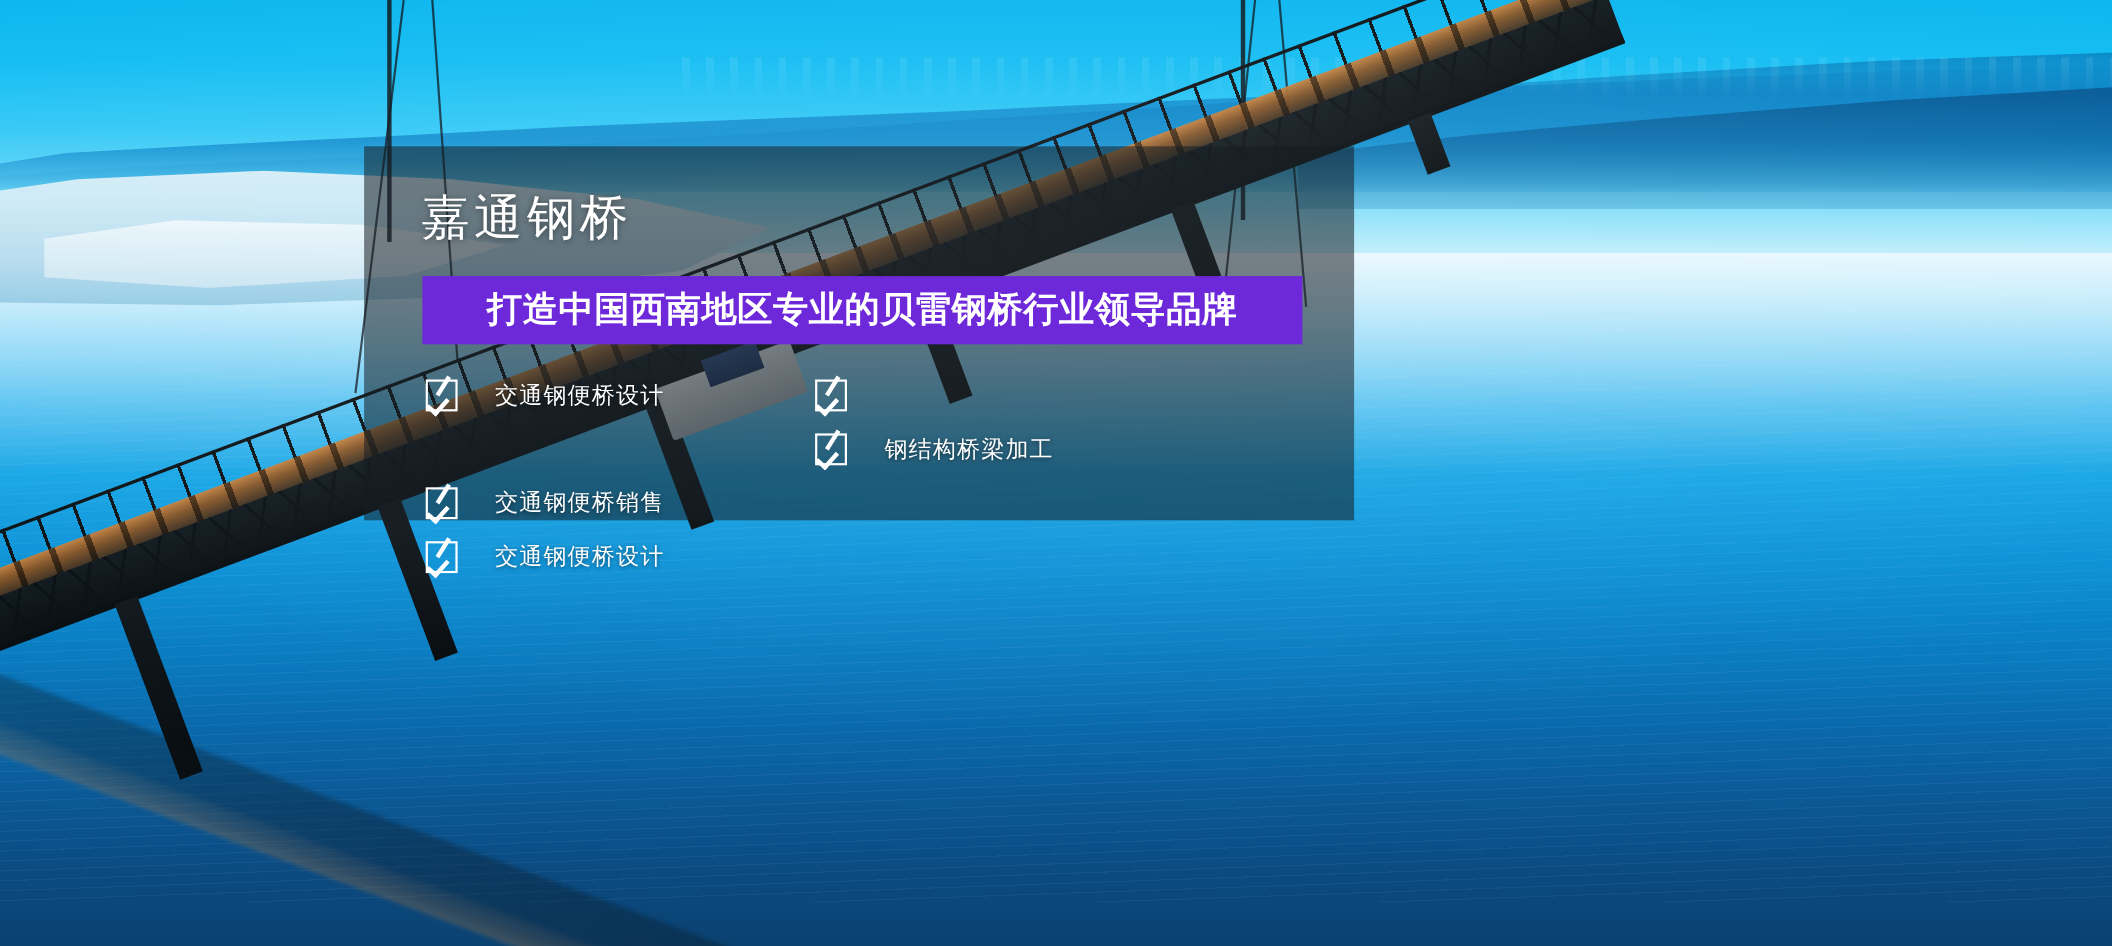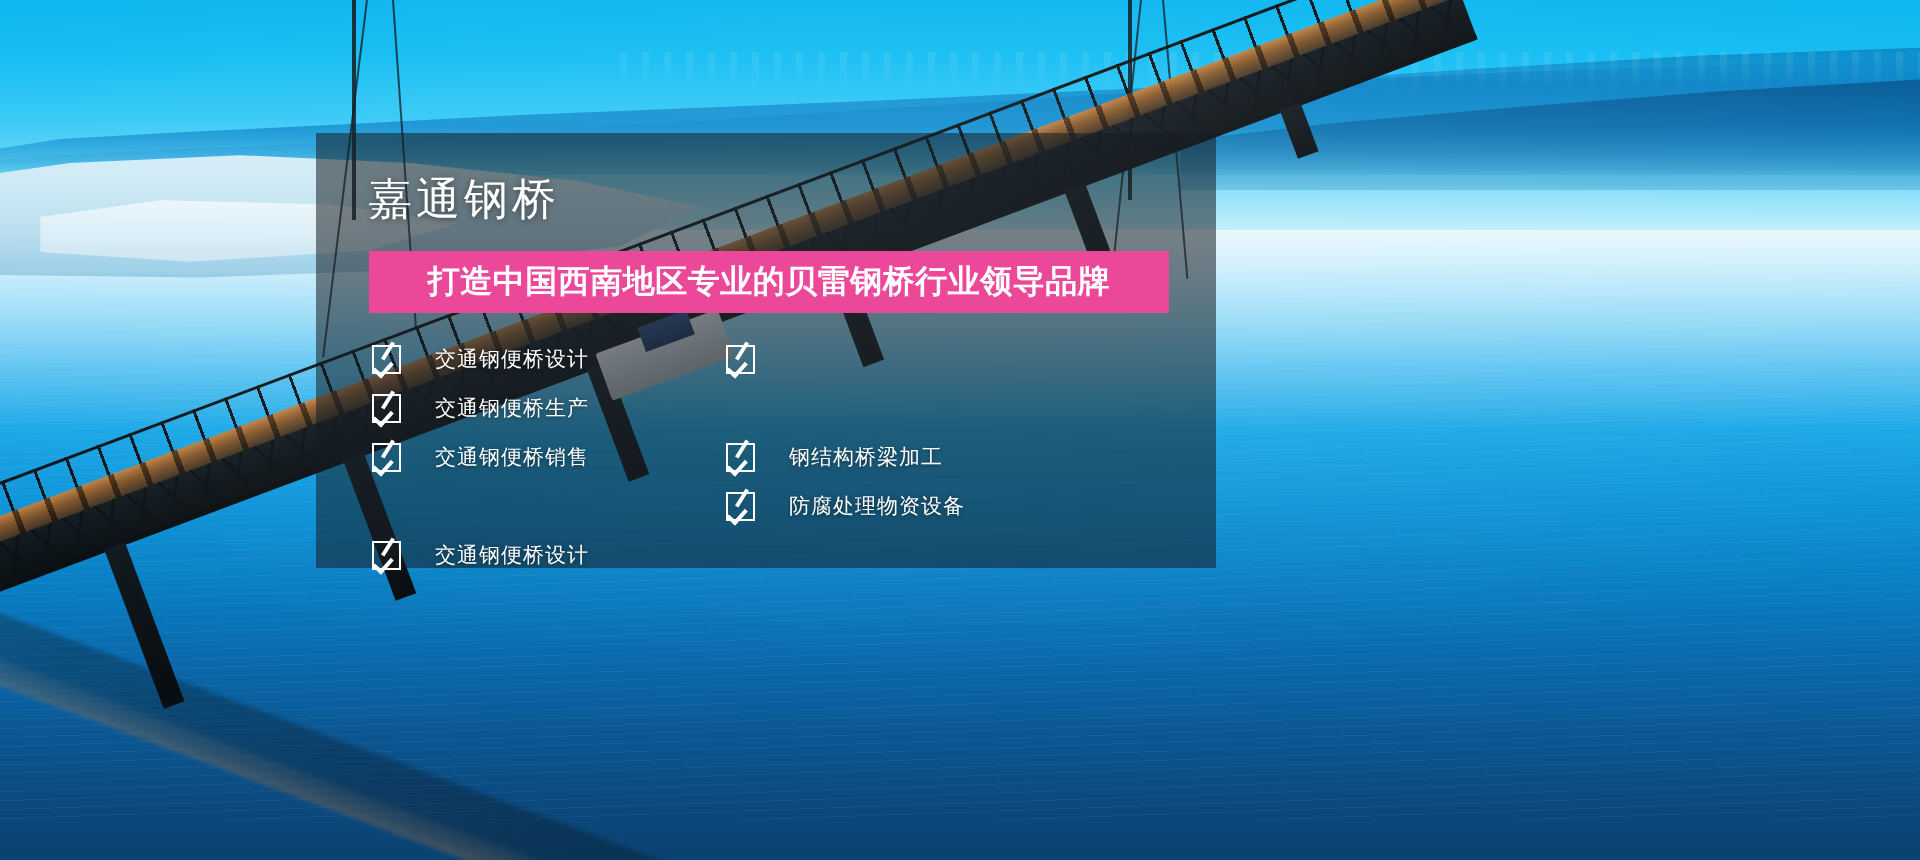--- a/index.html
+++ b/index.html
@@ -140,34 +140,34 @@
 
   
   .haze{
     position:absolute;inset:0;
     background:radial-gradient(120% 80% at 50% 30%,rgba(255,255,255,.10),rgba(0,0,0,0) 60%);
     pointer-events:none;
   }
 
   
   .panel{
-    position:absolute;left:316px;top:133px;width:900px;height:435px;
+    position:absolute;left:331px;top:133px;width:900px;height:340px;
     background:rgba(22,30,34,.55);
   }
   .panel-inner{padding:44px 0 0 52px;}
 
   .brand{
     color:#fff;font-size:44px;line-height:1;letter-spacing:4px;
     font-weight:400;text-shadow:0 1px 6px rgba(0,0,0,.45);
     margin:0 0 26px 0;
   }
 
   .redbar{
     position:absolute;left:53px;top:118px;width:800px;height:62px;
-    background:#ec4899;display:flex;align-items:center;justify-content:center;
+    background:#6d28d9;display:flex;align-items:center;justify-content:center;
   }
   .redbar-text{
     color:#ffffff;font-size:32px;font-weight:700;letter-spacing:.5px;
     white-space:nowrap;
   }
 
   .features{
     position:absolute;left:56px;top:212px;width:820px;
     display:grid;grid-template-columns:330px 330px;
     column-gap:24px;row-gap:0;
@@ -258,40 +258,32 @@
     <div class="features">
 
       <div class="feat col-left">
         <span class="cbox"></span>
         <span class="feat-label">交通钢便桥设计</span>
       </div>
       <div class="feat col-right">
         <span class="cbox"></span>
       </div>
 
+      <div class="feat col-right">
+        <span class="cbox"></span>
+        <span class="feat-label">钢结构桥梁加工</span>
+      </div>
+
       <div class="feat col-left">
         <span class="cbox"></span>
-        <span class="feat-label">交通钢便桥生产</span>
-      </div>
+        <span class="feat-label">交通钢便桥销售</span>
+      </div>
+
       <div class="feat col-left">
         <span class="cbox"></span>
-        <span class="feat-label">交通钢便桥销售</span>
-      </div>
-
-      <div class="feat col-right">
-        <span class="cbox"></span>
-        <span class="feat-label">钢结构桥梁加工</span>
-      </div>
-      <div class="feat col-right">
-        <span class="cbox"></span>
-        <span class="feat-label">防腐处理物资设备</span>
-      </div>
-
-      <div class="feat col-left">
-        <span class="cbox"></span>
         <span class="feat-label">交通钢便桥设计</span>
       </div>
       <div class="feat col-right empty">
         <span class="cbox"></span>
         <span class="feat-label"></span>
       </div>
 
     </div>
   </div>
 

